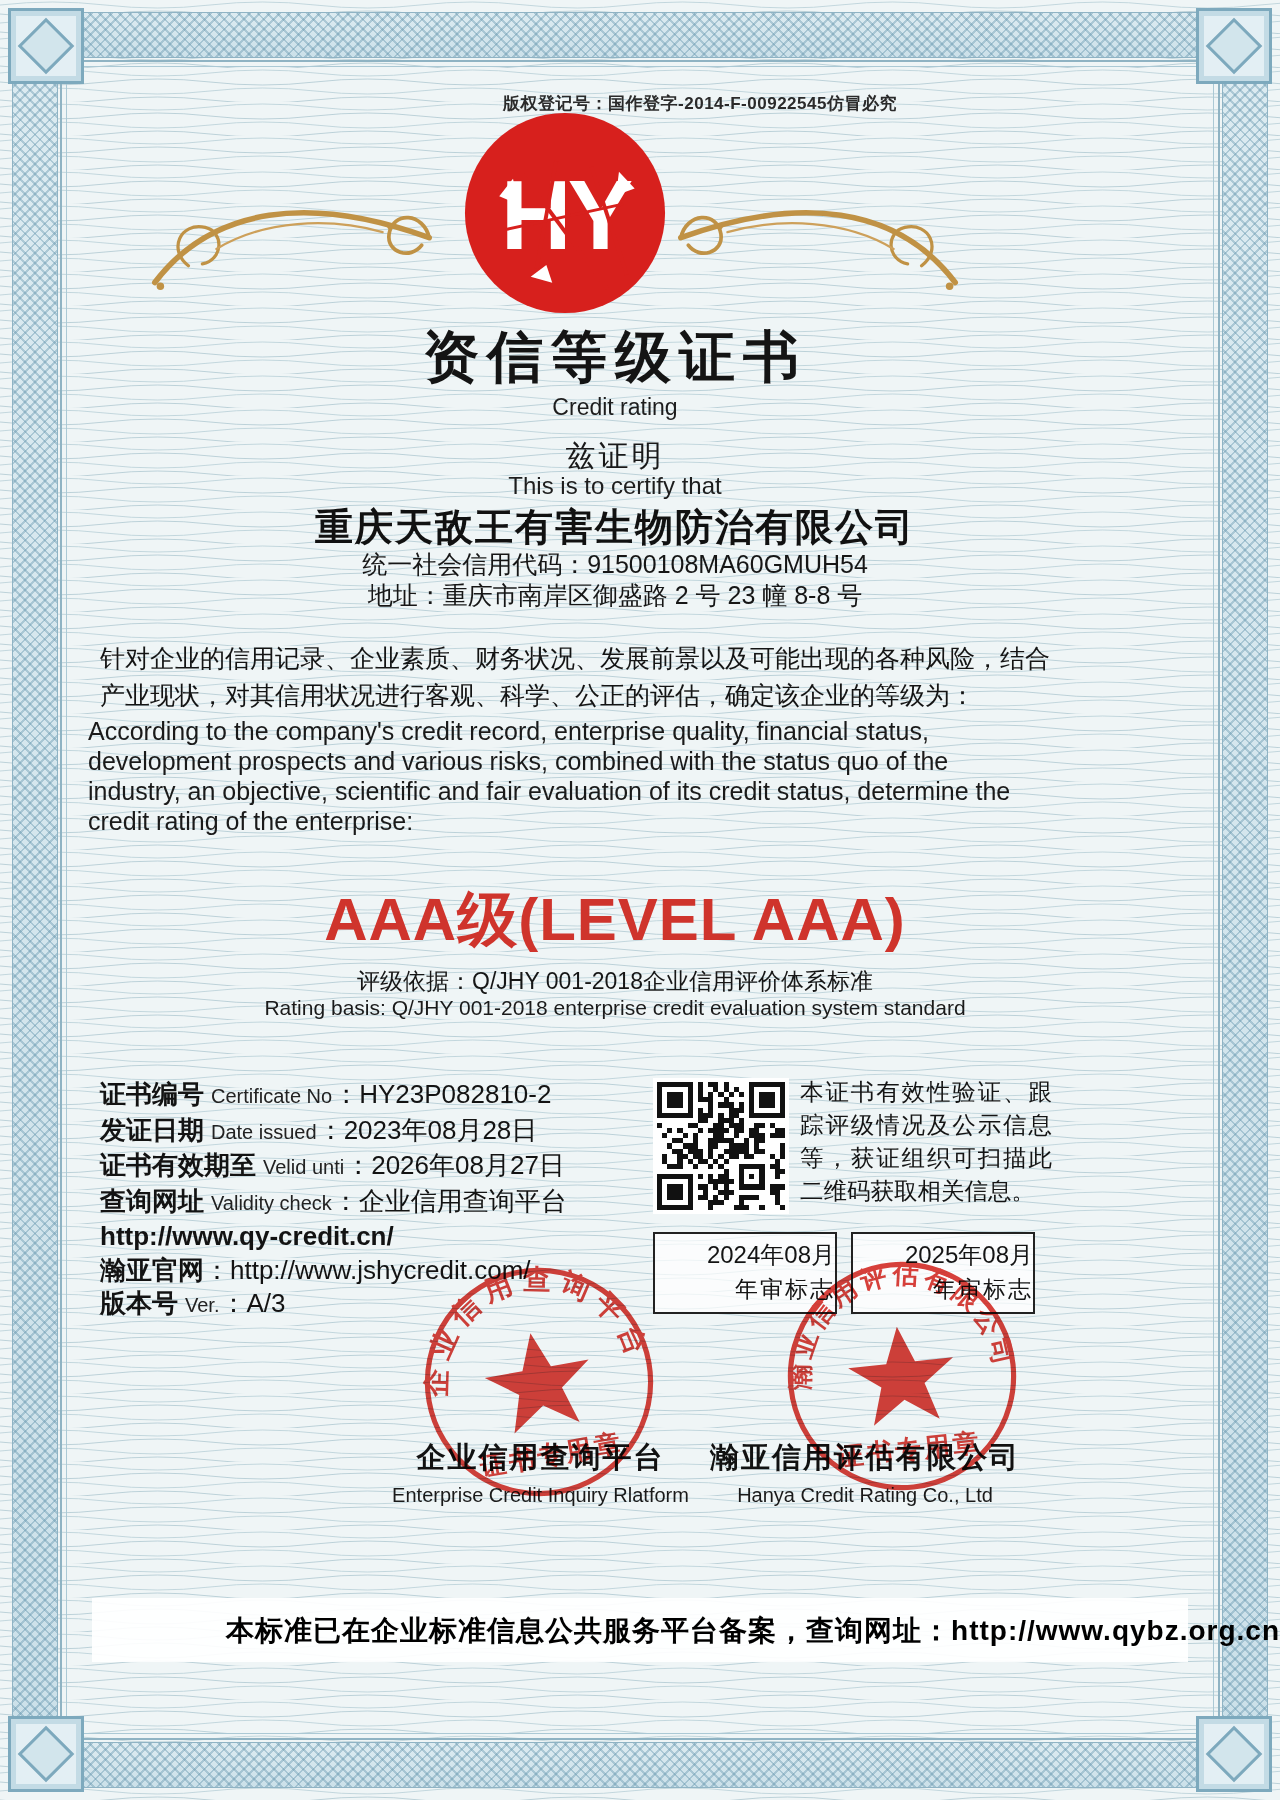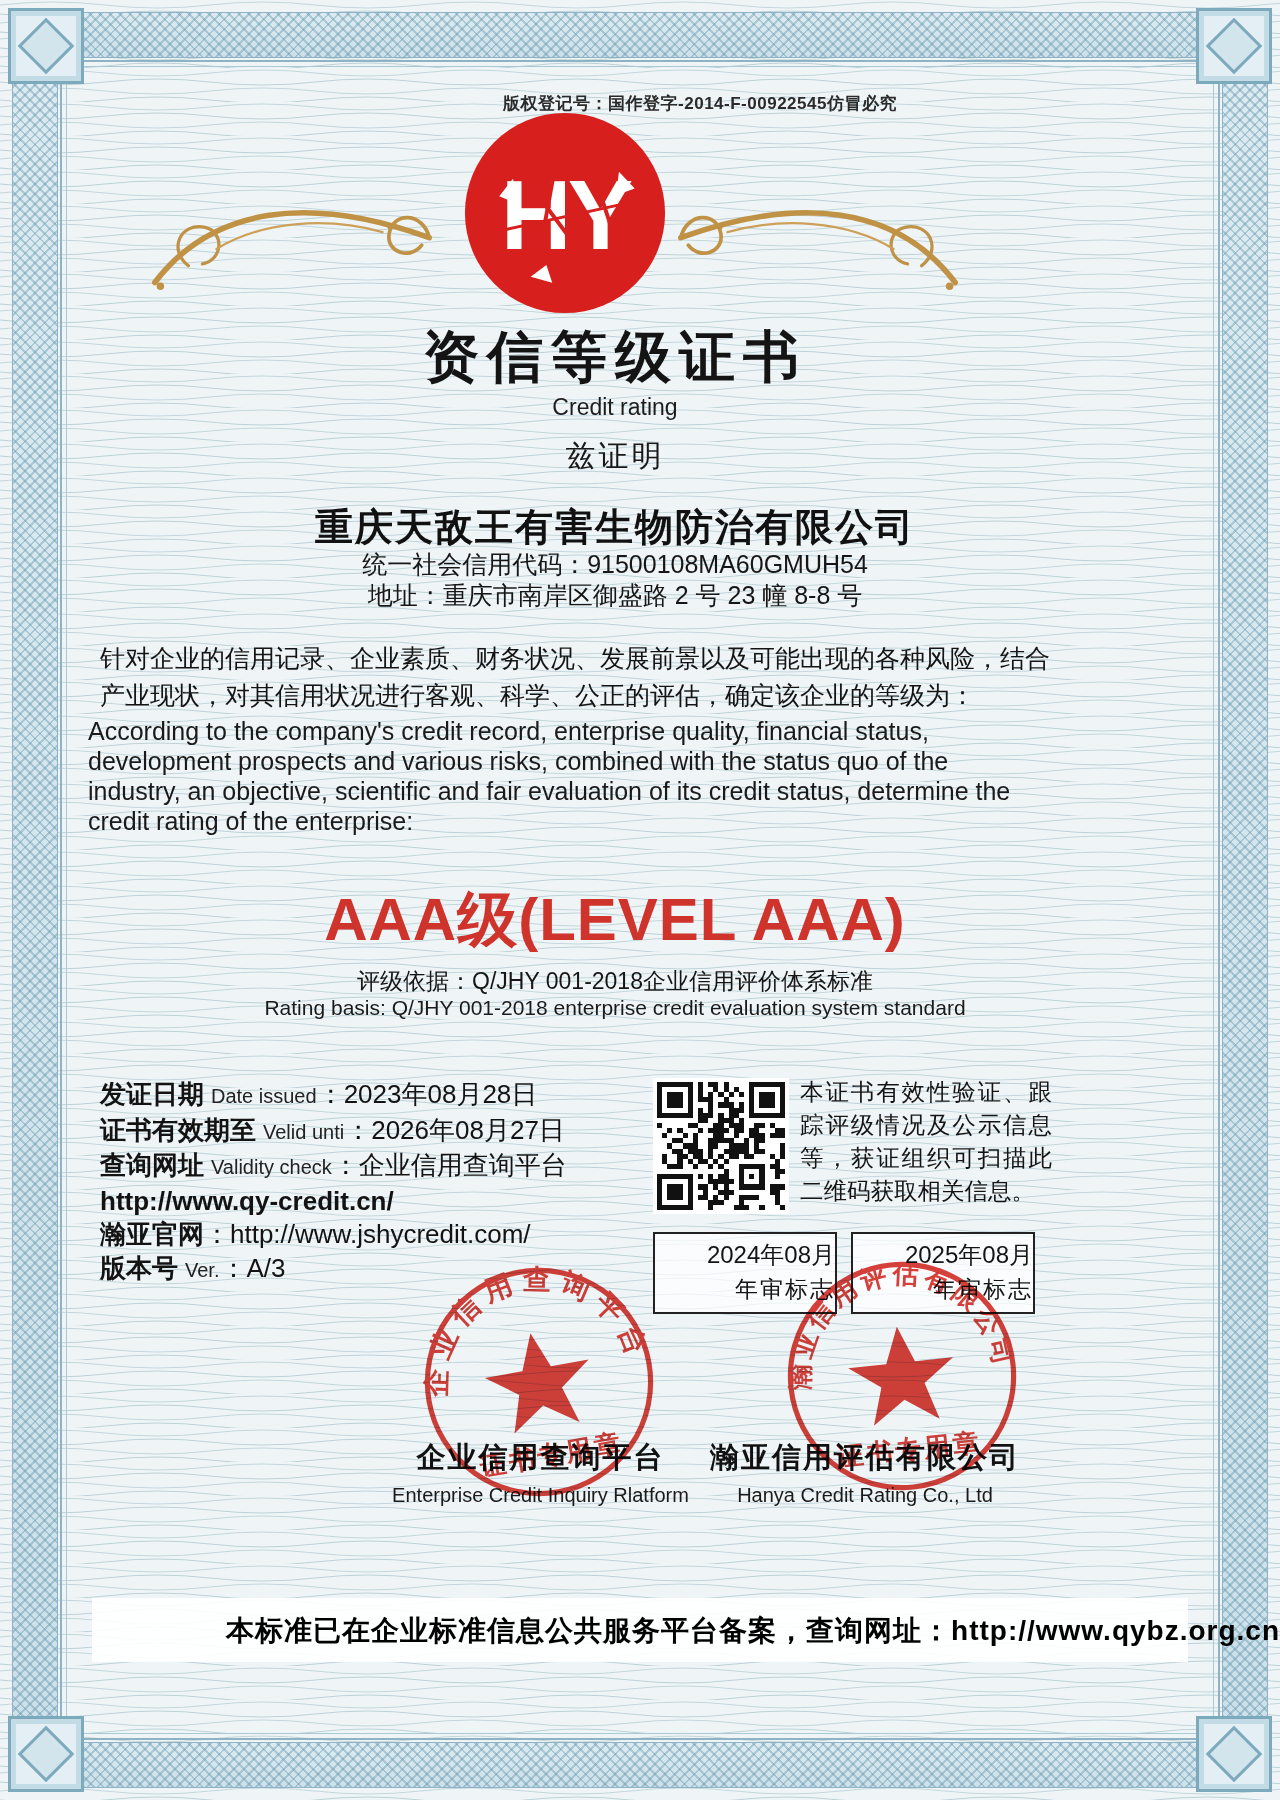--- a/index.html
+++ b/index.html
@@ -125,32 +125,34 @@
       <line x1="132" y1="58" x2="168" y2="168" stroke="#d7201d" stroke-width="4"></line>
       <line x1="44" y1="122" x2="164" y2="96" stroke="#d7201d" stroke-width="3"></line>
       <polygon points="38,88 52,70 57,96" fill="#ffffff"></polygon>
       <polygon points="160,63 176,80 157,87" fill="#ffffff"></polygon>
       <polygon points="70,170 86,158 92,176" fill="#ffffff"></polygon>
     </svg>
 
     <div class="abs title-zh">资信等级证书</div>
     <div class="abs title-en">Credit rating</div>
     <div class="abs certify-zh">兹证明</div>
+    <div class="abs certify-en">This is to certify that</div>
     <div class="abs company-name">重庆天敌王有害生物防治有限公司</div>
     <div class="abs credit-code">统一社会信用代码：91500108MA60GMUH54</div>
     <div class="abs address">地址：重庆市南岸区御盛路 2 号 23 幢 8-8 号</div>
 
     <div class="abs eval-zh">针对企业的信用记录、企业素质、财务状况、发展前景以及可能出现的各种风险，结合产业现状，对其信用状况进行客观、科学、公正的评估，确定该企业的等级为：</div>
     <div class="abs eval-en">According to the company's credit record, enterprise quality, financial status, development prospects and various risks, combined with the status quo of the industry, an objective, scientific and fair evaluation of its credit status, determine the credit rating of the enterprise:</div>
 
     <div class="abs rating-level" style="color:#cf342c;">AAA级(LEVEL AAA)</div>
     <div class="abs basis-zh">评级依据：Q/JHY 001-2018企业信用评价体系标准</div>
     <div class="abs basis-en">Rating basis: Q/JHY 001-2018 enterprise credit evaluation system standard</div>
 
     <div class="abs details">
+      <div class="d-row"><span class="zh">证书编号</span><span class="en">Certificate No</span><span>：</span><span class="val">HY23P082810-2</span></div>
       <div class="d-row"><span class="zh">发证日期</span><span class="en">Date issued</span><span>：</span><span class="val">2023年08月28日</span></div>
       <div class="d-row"><span class="zh">证书有效期至</span><span class="en">Velid unti</span><span>：</span><span class="val">2026年08月27日</span></div>
       <div class="d-row"><span class="zh">查询网址</span><span class="en">Validity check</span><span>：</span><span class="val">企业信用查询平台</span></div>
       <div class="d-row"><span class="zh">http://www.qy-credit.cn/</span></div>
       <div class="d-row"><span class="zh">瀚亚官网</span><span>：</span><span class="val">http://www.jshycredit.com/</span></div>
       <div class="d-row"><span class="zh">版本号</span><span class="en">Ver.</span><span>：</span><span class="val">A/3</span></div>
     </div>
 
     <div class="abs qr-box">
       <svg width="128" height="128" viewBox="0 0 25 25" shape-rendering="crispEdges">

